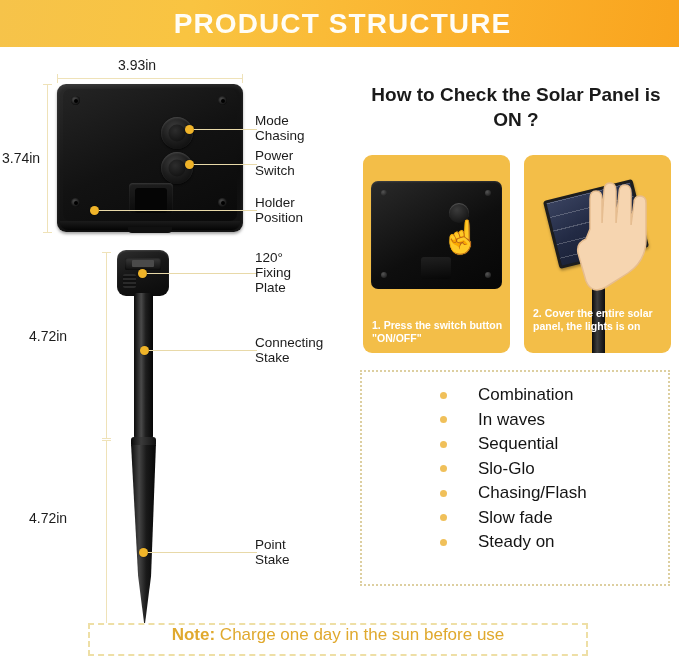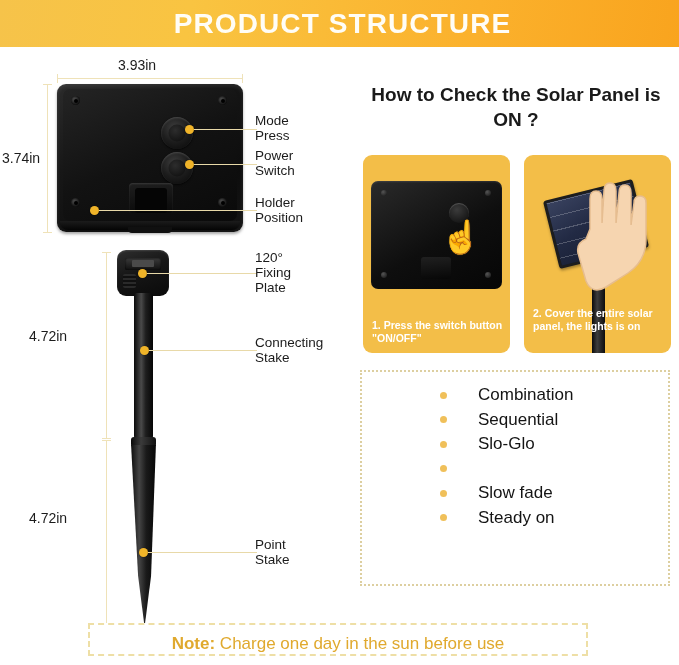--- a/index.html
+++ b/index.html
@@ -351,21 +351,21 @@
   }
 
   
   .note-bar {
     position: absolute;
     left: 88px; top: 623px;
     width: 500px; height: 33px;
     border: 2px dashed #eedfa6;
     box-sizing: border-box;
     display: flex;
-    align-items: flex-end;
+    align-items: flex-start;
     justify-content: center;
     background: #fff;
   }
   .note-text {
     font-size: 17px;
     color: #e0a92e;
   }
   .note-strong { font-weight: bold; }
 </style>
 </head>
@@ -416,21 +416,21 @@
   <div class="dim-text" style="left:29px; top:281px;">4.72in</div>
 
   <div class="dim-line-v" style="left:106px; top:393px; height:187px;"></div>
   <div class="dim-cap-h" style="left:102px; top:393px;"></div>
   <div class="dim-cap-h" style="left:102px; top:579px;"></div>
   <div class="dim-text" style="left:29px; top:463px;">4.72in</div>
 
   <div class="callout-dot" style="left:185px; top:78px;"></div>
   <div class="callout-line" style="left:194px; top:82px; width:63px;"></div>
   <div class="callout-label" style="left:255px; top:66px;">Mode
-Press</div>
+Chasing</div>
 
   <div class="callout-dot" style="left:185px; top:113px;"></div>
   <div class="callout-line" style="left:194px; top:117px; width:63px;"></div>
   <div class="callout-label" style="left:255px; top:101px;">Power
 Switch</div>
 
   <div class="callout-dot" style="left:90px; top:159px;"></div>
   <div class="callout-line" style="left:99px; top:163px; width:158px;"></div>
   <div class="callout-label" style="left:255px; top:148px;">Holder
 Position</div>
@@ -489,28 +489,33 @@
 </div>
 
 <div class="modes-box">
   <ul class="modes-list">
     <li class="mode-item">
       <span class="mode-bullet"></span>
       <span>Combination</span>
     </li>
     <li class="mode-item">
       <span class="mode-bullet"></span>
+      <span>In waves</span>
+    </li>
+    <li class="mode-item">
+      <span class="mode-bullet"></span>
       <span>Sequential</span>
     </li>
     <li class="mode-item">
       <span class="mode-bullet"></span>
       <span>Slo-Glo</span>
     </li>
     <li class="mode-item">
       <span class="mode-bullet"></span>
+      <span>Chasing/Flash</span>
     </li>
     <li class="mode-item">
       <span class="mode-bullet"></span>
       <span>Slow fade</span>
     </li>
     <li class="mode-item">
       <span class="mode-bullet"></span>
       <span>Steady on</span>
     </li>
   </ul>

